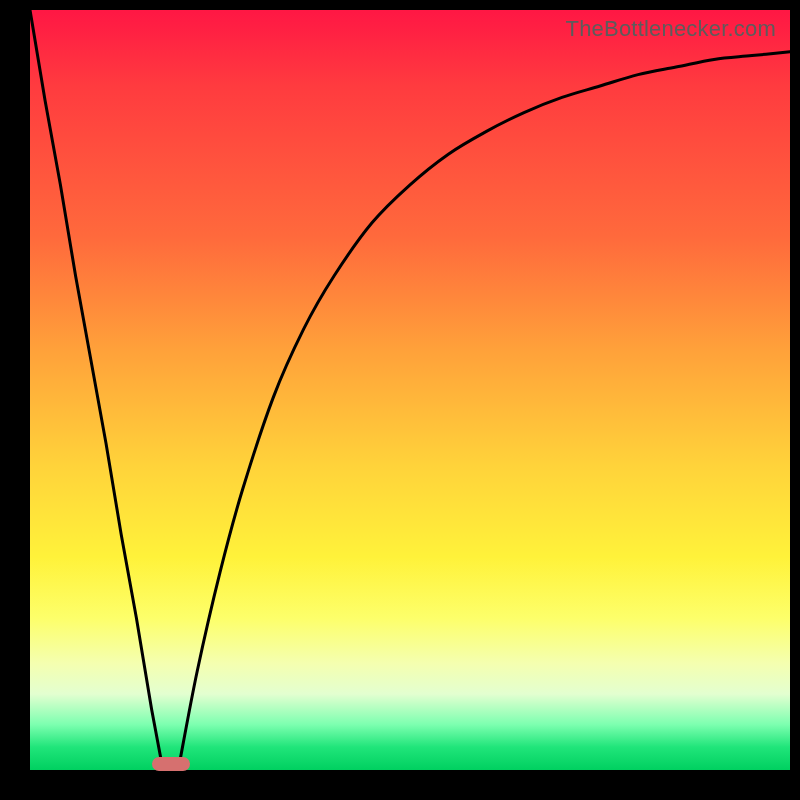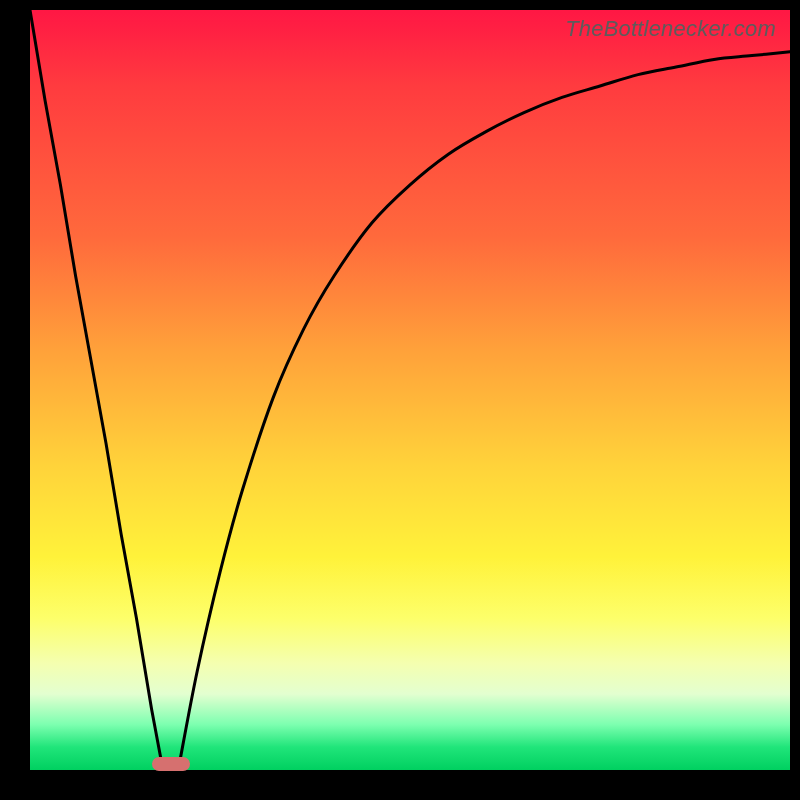--- a/index.html
+++ b/index.html
@@ -9,21 +9,20 @@
     height: 800px;
     overflow: hidden;
     background: #000;
     font-family: Arial, Helvetica, sans-serif;
   }
   .frame {
     position: relative;
     width: 684px;
     height: 800px;
     background: #000;
-    font-style: italic;
   }
   .plot-area {
     position: absolute;
     left: 30px;
     top: 10px;
     width: 760px;
     height: 760px;
     
     background: linear-gradient(
       to bottom,

